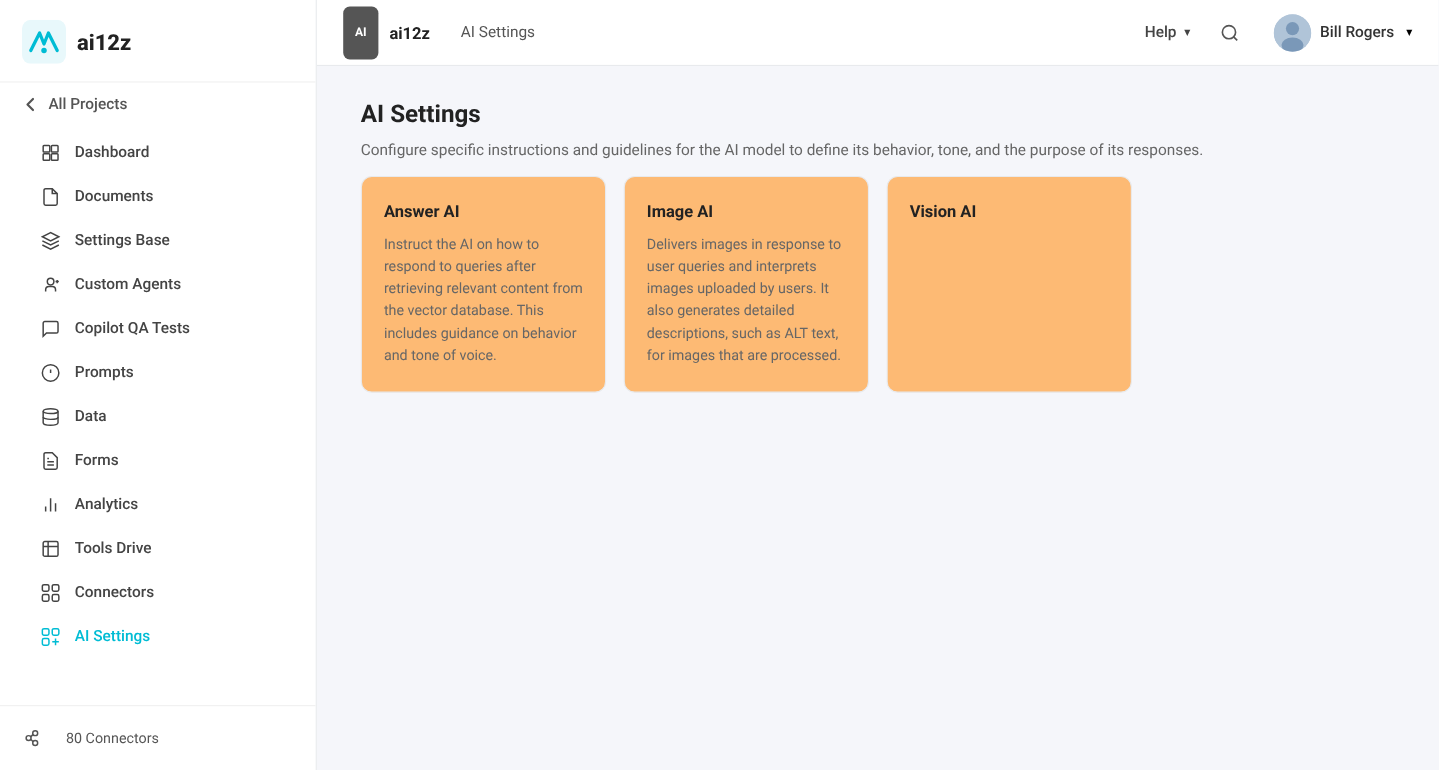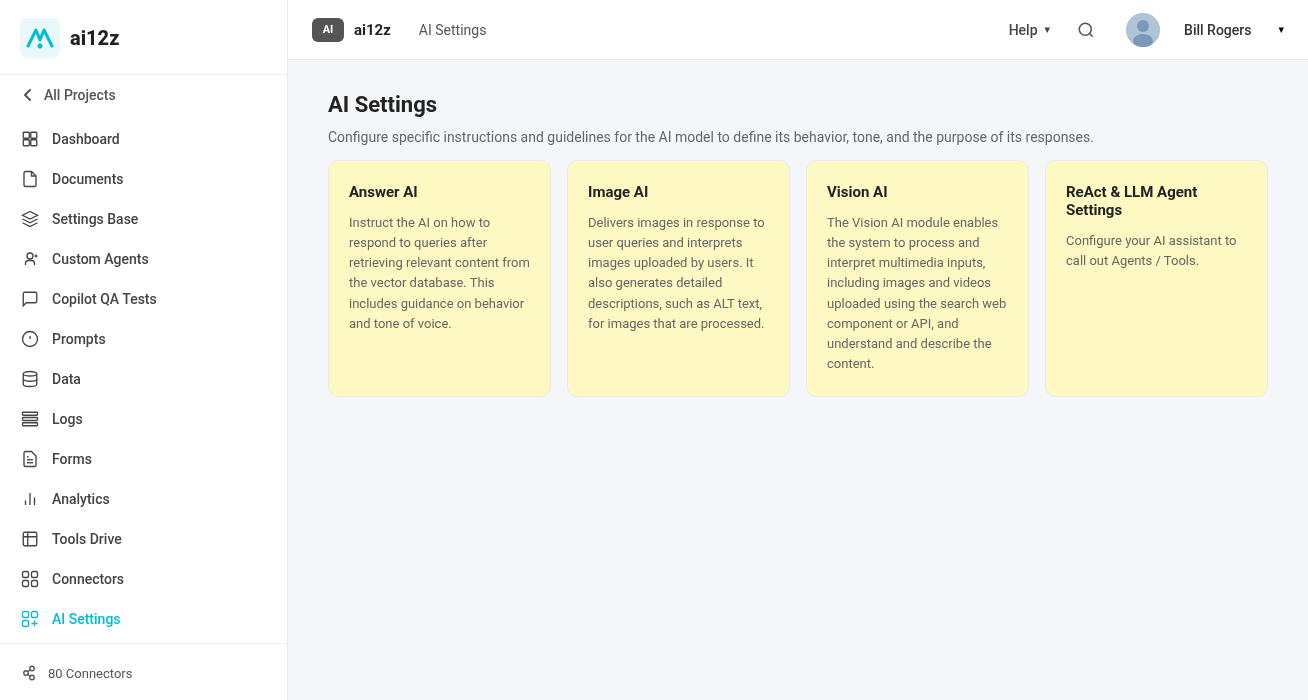--- a/index.html
+++ b/index.html
@@ -27,37 +27,37 @@
       display: flex; align-items: center; gap: 8px;
       padding: 12px 20px;
       cursor: pointer;
       color: #555;
       font-size: 14px;
       font-weight: 500;
     }
     .sidebar-nav { flex: 1; padding: 4px 0; }
     .nav-item {
       display: flex; align-items: center; gap: 12px;
-      padding: 10px 20px;
+      padding: 10px 36px;
       cursor: pointer;
       color: #444;
       font-size: 14px;
       font-weight: 500;
       border-radius: 0;
       transition: background 0.15s;
     }
     .nav-item.active { color: #00bcd4; }
     .nav-item .icon { width: 20px; height: 20px; display: flex; align-items: center; justify-content: center; flex-shrink: 0; }
     .nav-icon-svg { width: 18px; height: 18px; stroke: currentColor; fill: none; stroke-width: 1.8; }
     .sidebar-footer {
       padding: 12px 20px;
       border-top: 1px solid #f0f0f0;
     }
     .connectors-item {
-      display: flex; align-items: center; gap: 10px;
+      display: flex; align-items: center; gap: 22px;
       font-size: 13px; color: #555; cursor: pointer;
       padding: 8px 0;
     }
 
     
     .main {
       flex: 1;
       display: flex;
       flex-direction: column;
       overflow: hidden;
@@ -67,21 +67,21 @@
     .topbar {
       height: 60px;
       background: #fff;
       border-bottom: 1px solid #e8eaed;
       display: flex;
       align-items: center;
       padding: 0 24px;
       gap: 10px;
     }
     .topbar-project-badge {
-      width: 32px; height: 24px;
+      width: 32px; height: 48px;
       background: #555;
       border-radius: 6px;
       display: flex; align-items: center; justify-content: center;
       color: #fff; font-size: 11px; font-weight: 700;
       flex-shrink: 0;
     }
     .topbar-project-name {
       font-size: 15px; font-weight: 700; color: #222;
     }
     .topbar-separator {
@@ -95,21 +95,21 @@
       display: flex; align-items: center; gap: 4px;
       font-size: 14px; color: #444; cursor: pointer; font-weight: 500;
     }
     .topbar-search {
       width: 36px; height: 36px;
       display: flex; align-items: center; justify-content: center;
       cursor: pointer; color: #555;
       margin-left: 8px;
     }
     .topbar-user {
-      display: flex; align-items: center; gap: 24px;
+      display: flex; align-items: center; gap: 8px;
       margin-left: 12px; cursor: pointer;
     }
     .topbar-avatar {
       width: 34px; height: 34px; border-radius: 50%;
       background: #b0c4d8;
       display: flex; align-items: center; justify-content: center;
       overflow: hidden;
     }
     .topbar-username { font-size: 14px; color: #333; font-weight: 500; }
 
@@ -129,21 +129,21 @@
       margin-bottom: 12px;
       max-width: 820px;
     }
     .cards-grid {
       display: grid;
       grid-template-columns: repeat(4, 1fr);
       gap: 16px;
       max-width: 980px;
     }
     .card {
-      background: #fef9c3;
+      background: #fdba74;
       border: 1px solid #e8eaed;
       border-radius: 10px;
       padding: 22px 20px;
       cursor: pointer;
       transition: box-shadow 0.15s;
     }
     .card-title {
       font-size: 15px; font-weight: 700; color: #222;
       margin-bottom: 12px;
     }
@@ -245,30 +245,20 @@
       <span class="icon">
         <svg class="nav-icon-svg" viewBox="0 0 24 24">
             <ellipse cx="12" cy="5" rx="9" ry="3"></ellipse>
             <path d="M21 12c0 1.66-4.03 3-9 3S3 13.66 3 12"></path>
             <path d="M3 5v14c0 1.66 4.03 3 9 3s9-1.34 9-3V5"></path>
           </svg>
       </span>
       <span>Data</span>
     </div>
 
-    <div class="nav-item">
-      <span class="icon">
-        <svg class="nav-icon-svg" viewBox="0 0 24 24">
-            <rect x="2" y="3" width="20" height="4" rx="1"></rect>
-            <rect x="2" y="10" width="20" height="4" rx="1"></rect>
-            <rect x="2" y="17" width="20" height="4" rx="1"></rect>
-          </svg>
-      </span>
-      <span>Logs</span>
-    </div>
 
     <div class="nav-item">
       <span class="icon">
         <svg class="nav-icon-svg" viewBox="0 0 24 24">
             <path d="M14 2H6a2 2 0 00-2 2v16a2 2 0 002 2h12a2 2 0 002-2V8z"></path>
             <line x1="8" y1="13" x2="16" y2="13"></line>
             <line x1="8" y1="17" x2="16" y2="17"></line>
             <line x1="8" y1="9" x2="10" y2="9"></line>
           </svg>
       </span>
@@ -377,23 +367,18 @@
         <div class="card-body">Instruct the AI on how to respond to queries after retrieving relevant content from the vector database. This includes guidance on behavior and tone of voice.</div>
       </div>
 
       <div class="card">
         <div class="card-title">Image AI</div>
         <div class="card-body">Delivers images in response to user queries and interprets images uploaded by users. It also generates detailed descriptions, such as ALT text, for images that are processed.</div>
       </div>
 
       <div class="card">
         <div class="card-title">Vision AI</div>
-        <div class="card-body">The Vision AI module enables the system to process and interpret multimedia inputs, including images and videos uploaded using the search web component or API, and understand and describe the content.</div>
       </div>
 
-      <div class="card">
-        <div class="card-title">ReAct &amp; LLM Agent Settings</div>
-        <div class="card-body">Configure your AI assistant to call out Agents / Tools.</div>
-      </div>
 
     </div>
   </div>
 </div>
 
 </body></html>

